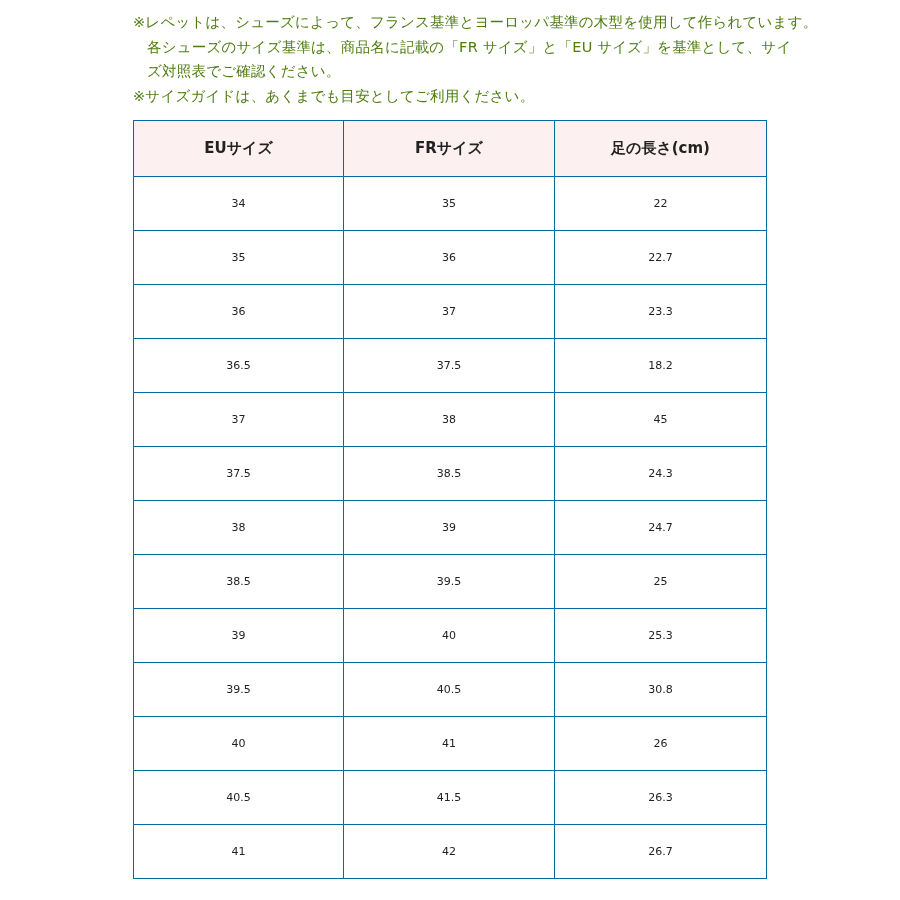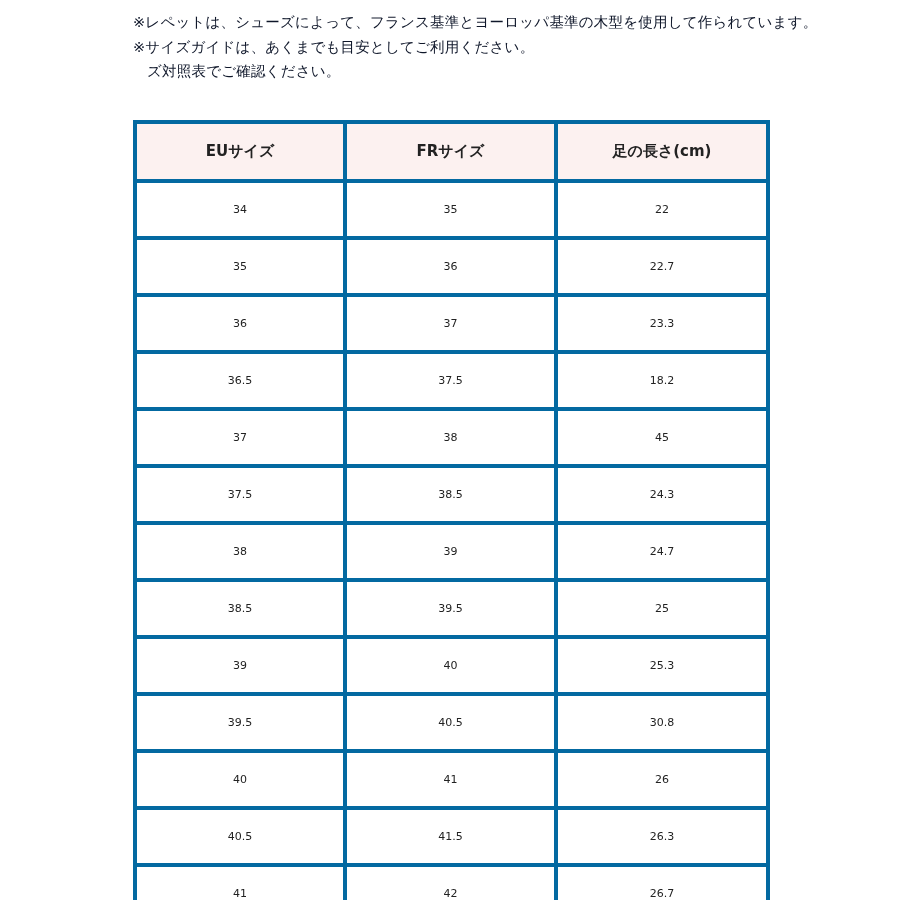--- a/index.html
+++ b/index.html
@@ -15,40 +15,40 @@
       font-family: "DejaVu Sans", "Liberation Sans", sans-serif;
       color: #222222;
     }
     .notes {
       position: absolute;
       left: 133px;
       top: 10px;
       width: 660px;
       font-size: 14.5px;
       line-height: 24.5px;
-      color: #0f172a;
+      color: #4d7c0f;
       letter-spacing: 0.2px;
     }
     .note-line {
       white-space: nowrap;
     }
     .note-line.indent {
       padding-left: 14px;
     }
     .size-table {
       position: absolute;
       left: 133px;
       top: 120px;
       width: 633px;
       border-collapse: collapse;
       table-layout: fixed;
     }
     .size-table th,
     .size-table td {
-      border: 4px solid #0369a1;
+      border: 1px solid #0369a1;
       text-align: center;
       vertical-align: middle;
       padding: 0;
     }
     .size-table th {
       height: 55px;
       background: #fcf1f0;
       font-weight: bold;
       font-size: 15px;
       color: #222222;
@@ -61,22 +61,23 @@
     }
     .col-eu { width: 210px; }
     .col-fr { width: 211px; }
     .col-cm { width: 212px; }
   </style>
 </head>
 <body>
 
 <div class="notes">
   <div class="note-line">※レペットは、シューズによって、フランス基準とヨーロッパ基準の木型を使用して作られています。</div>
+  <div class="note-line indent">各シューズのサイズ基準は、商品名に記載の「FR サイズ」と「EU サイズ」を基準として、サイ</div>
+  <div class="note-line indent">ズ対照表でご確認ください。</div>
   <div class="note-line">※サイズガイドは、あくまでも目安としてご利用ください。</div>
-  <div class="note-line indent">ズ対照表でご確認ください。</div>
 </div>
 
 <table class="size-table">
   <colgroup>
     <col class="col-eu">
     <col class="col-fr">
     <col class="col-cm">
   </colgroup>
   <thead>
     <tr>

